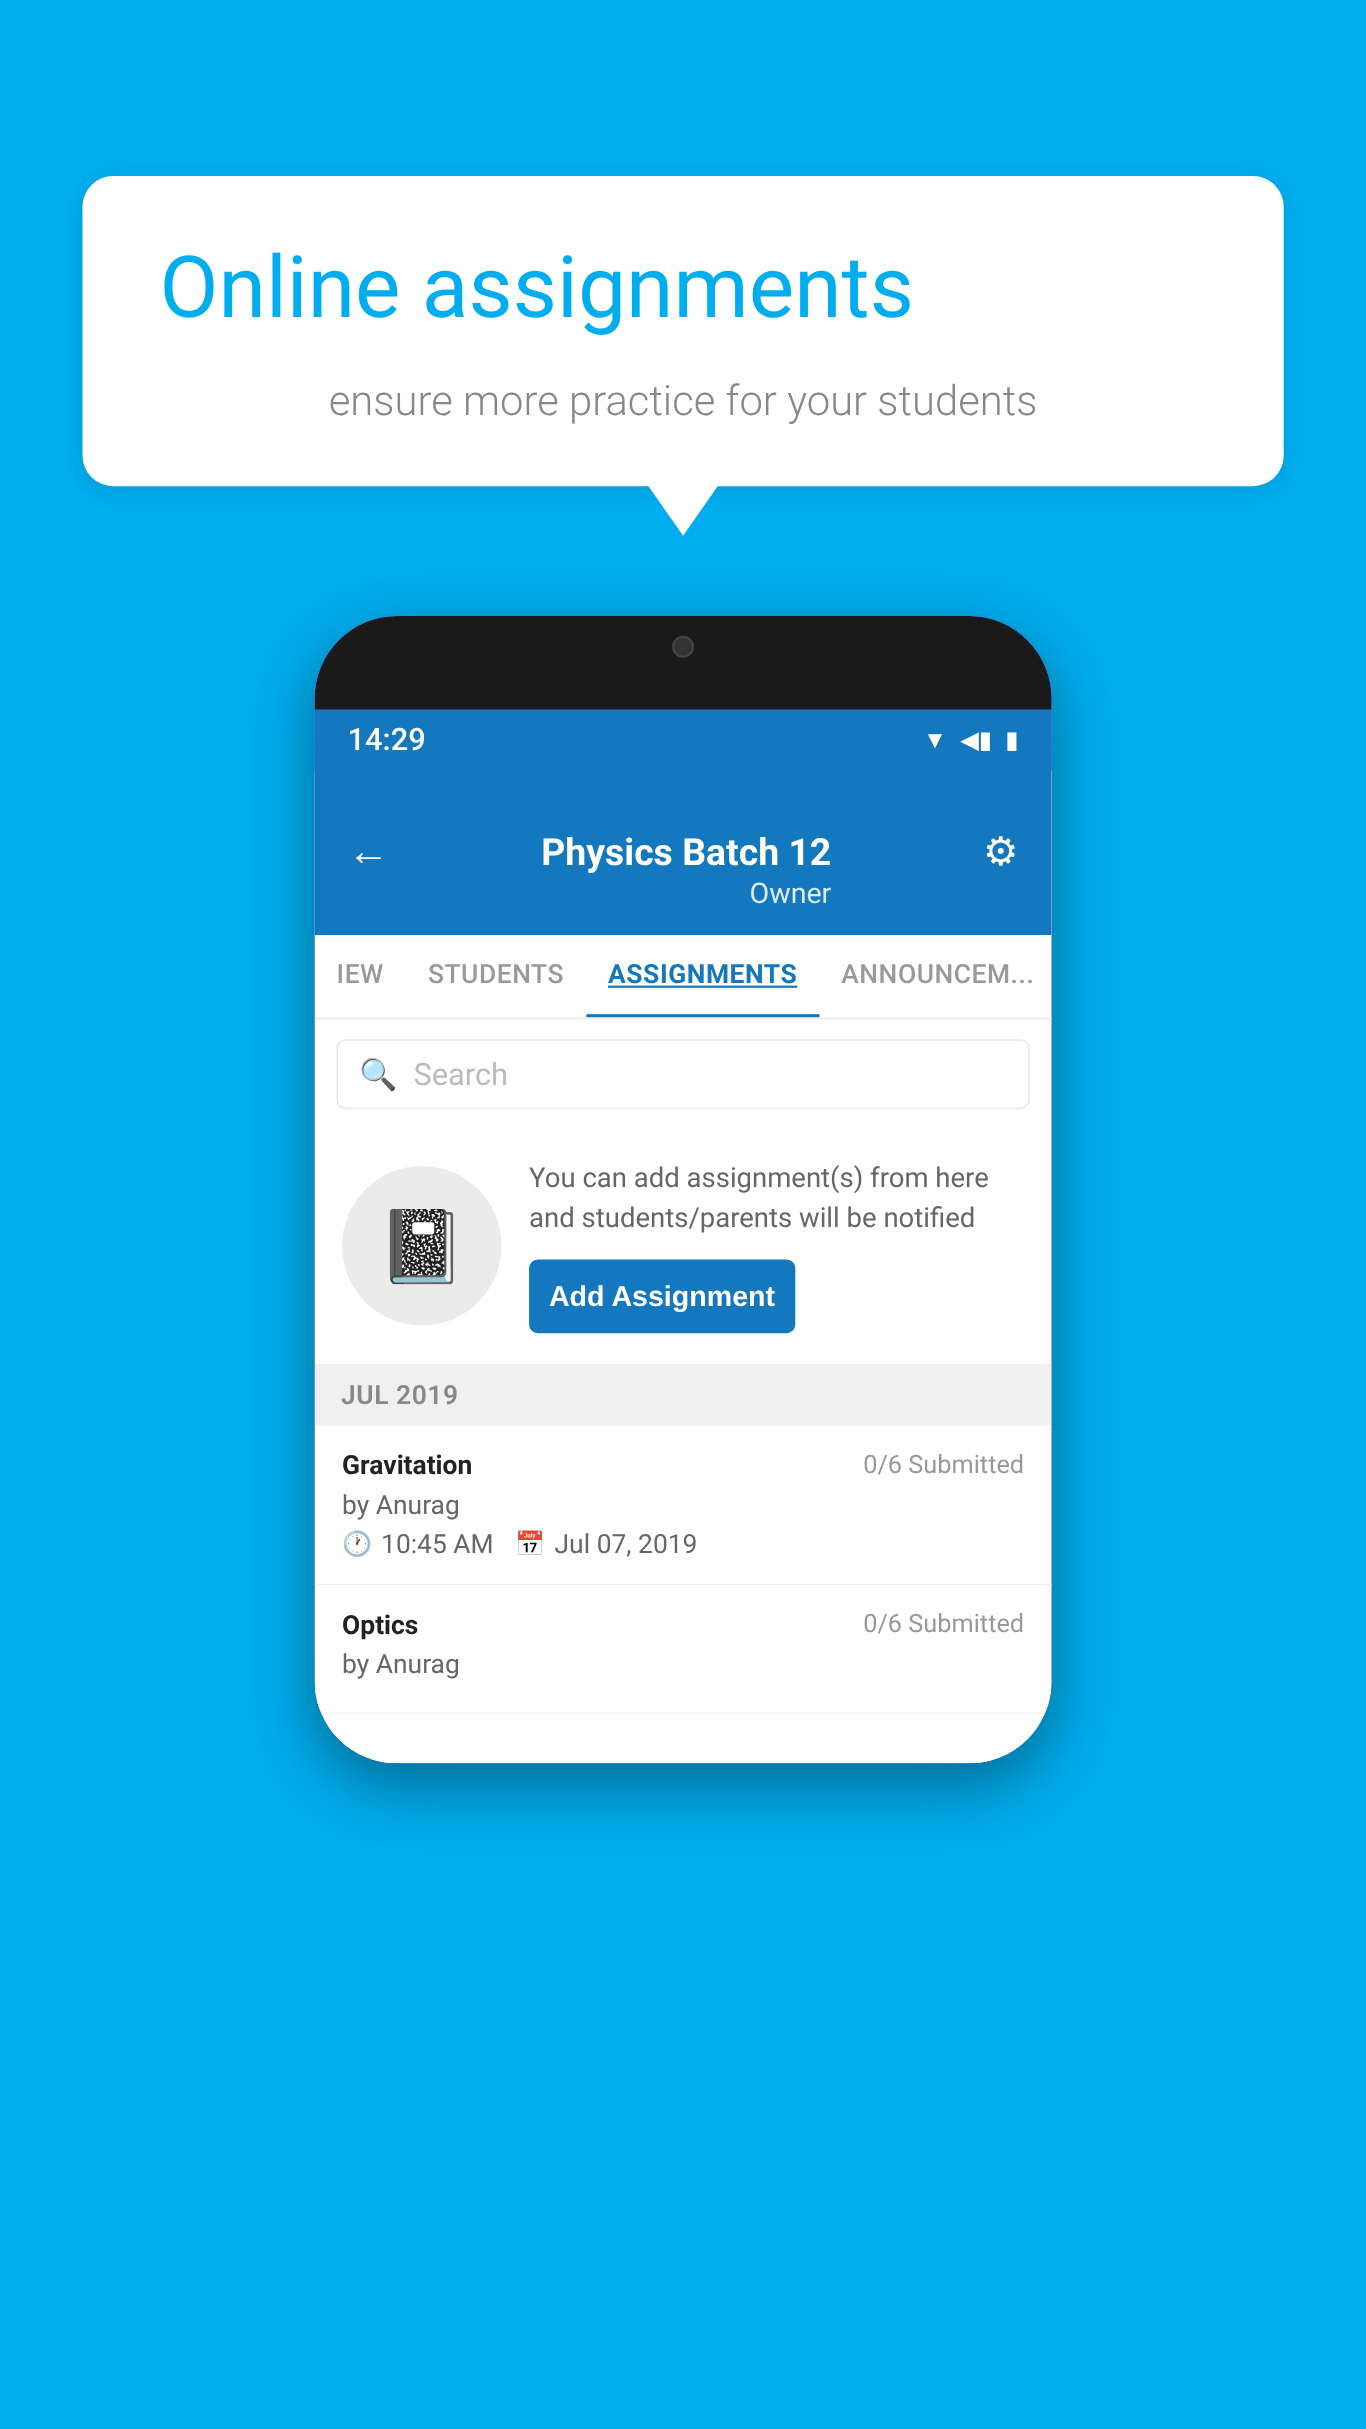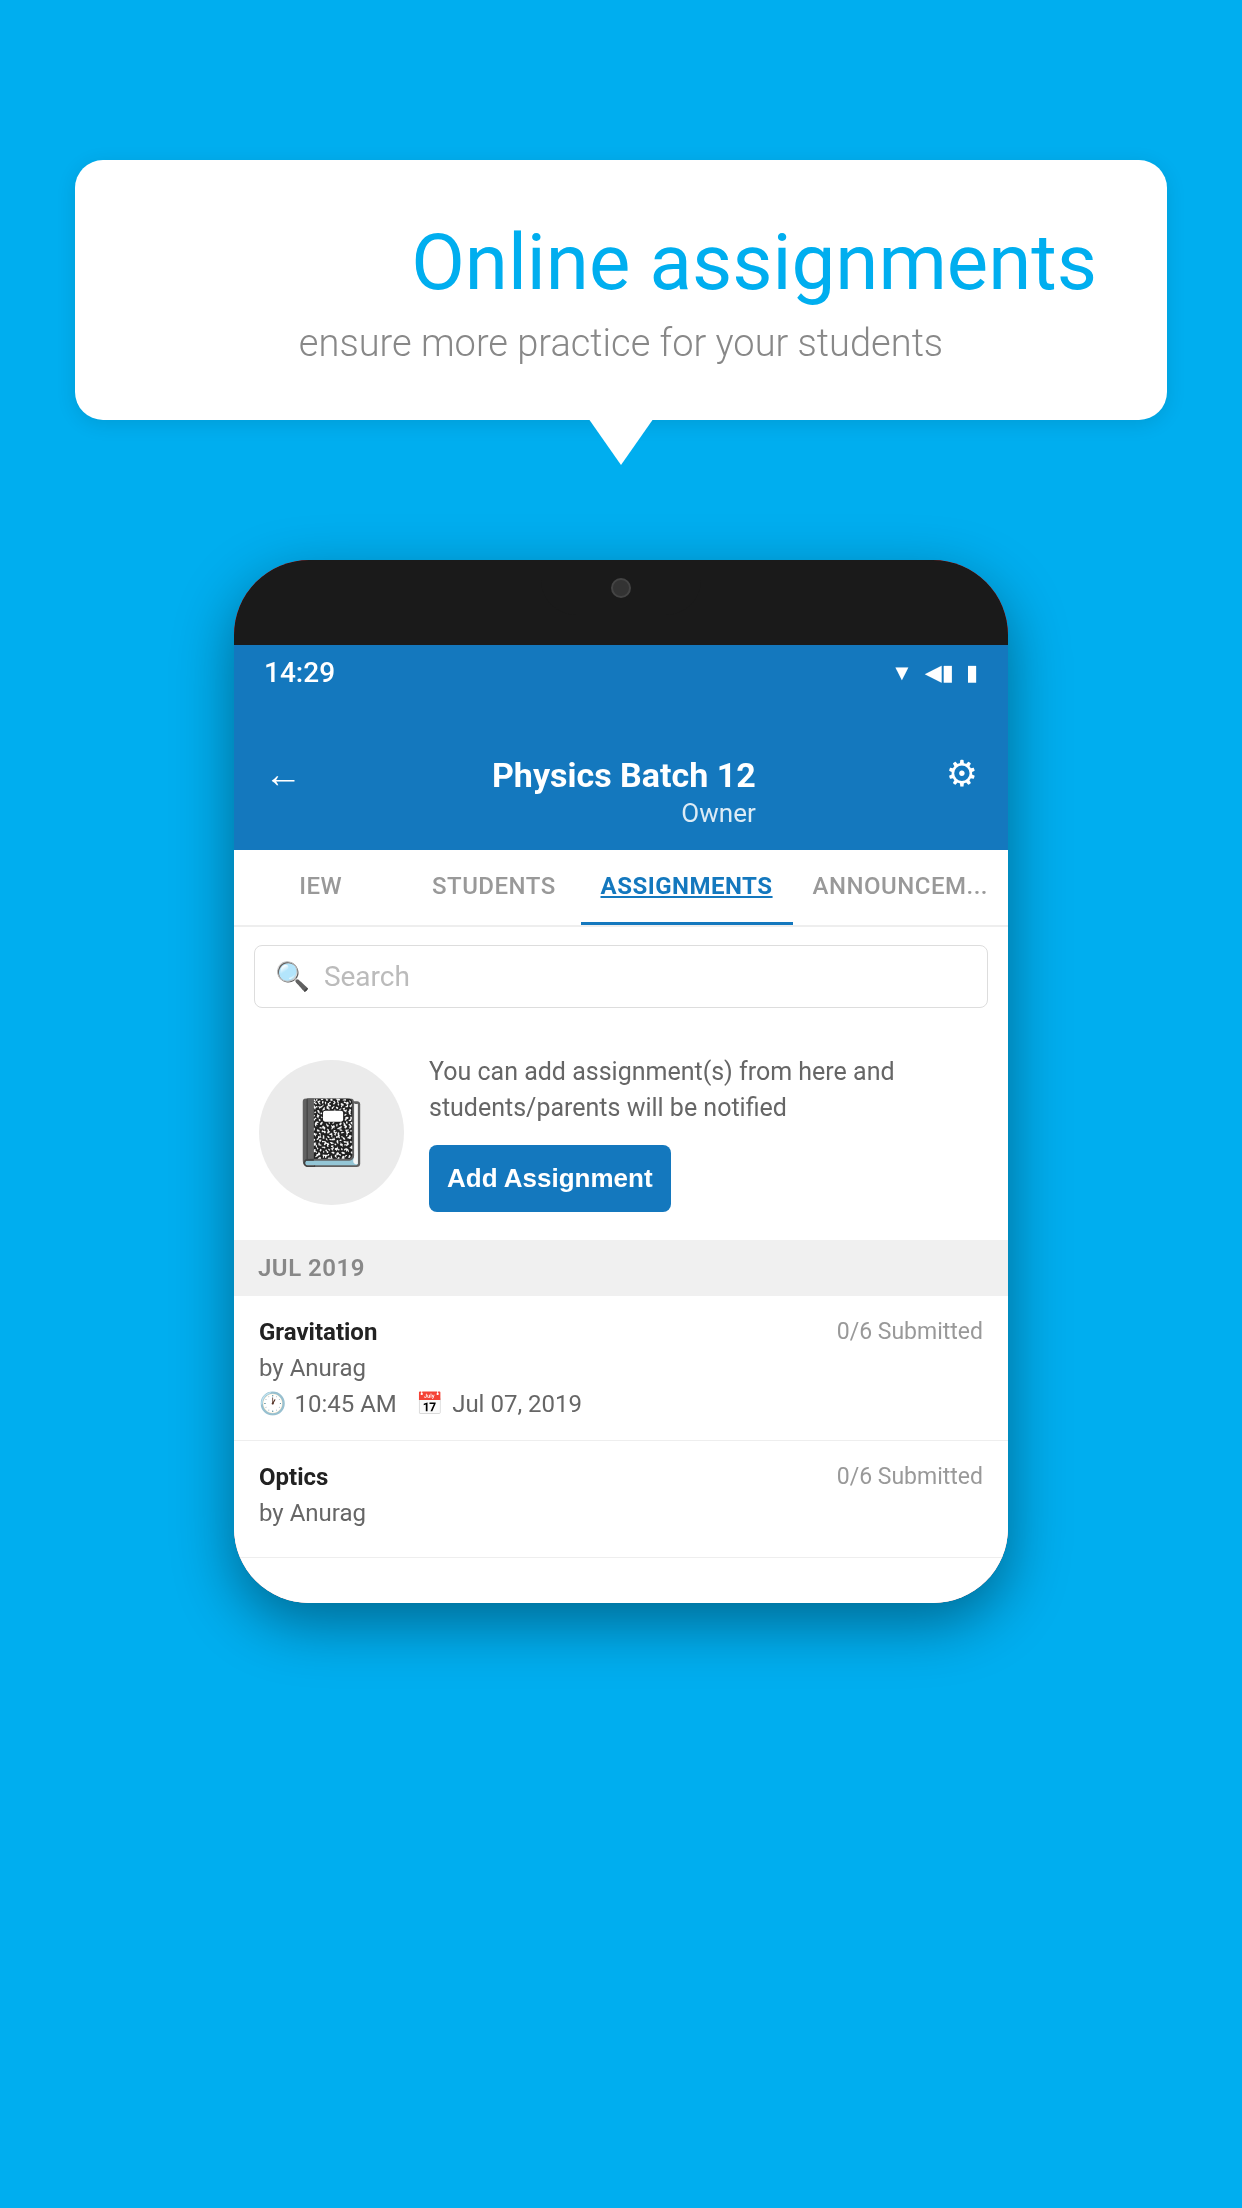--- a/index.html
+++ b/index.html
@@ -43,45 +43,45 @@
       height: 0;
       border-left: 35px solid transparent;
       border-right: 35px solid transparent;
       border-top: 50px solid white;
     }
 
     .promo-title {
       font-size: 78px;
       color: #00AEEF;
       font-weight: 400;
-      text-align: right;
+      text-align: left;
       line-height: 1.1;
-      margin-bottom: 15px;
+      margin-bottom: 37px;
     }
 
     .promo-subtitle {
       font-size: 38px;
       color: #888;
       text-align: center;
       font-weight: 300;
     }
 
     
     .phone-wrapper {
       position: absolute;
       top: 560px;
       left: 80px;
       right: 80px;
       display: flex;
       justify-content: center;
     }
 
     .phone {
-      width: 774px;
-      background: #b91c1c;
+      width: 670px;
+      background: #8b5cf6;
       border-radius: 75px;
       padding: 0;
       box-shadow: 0 20px 60px rgba(0,0,0,0.4);
       overflow: hidden;
       position: relative;
     }
 
     
     .phone-top {
       background: #1a1a1a;

